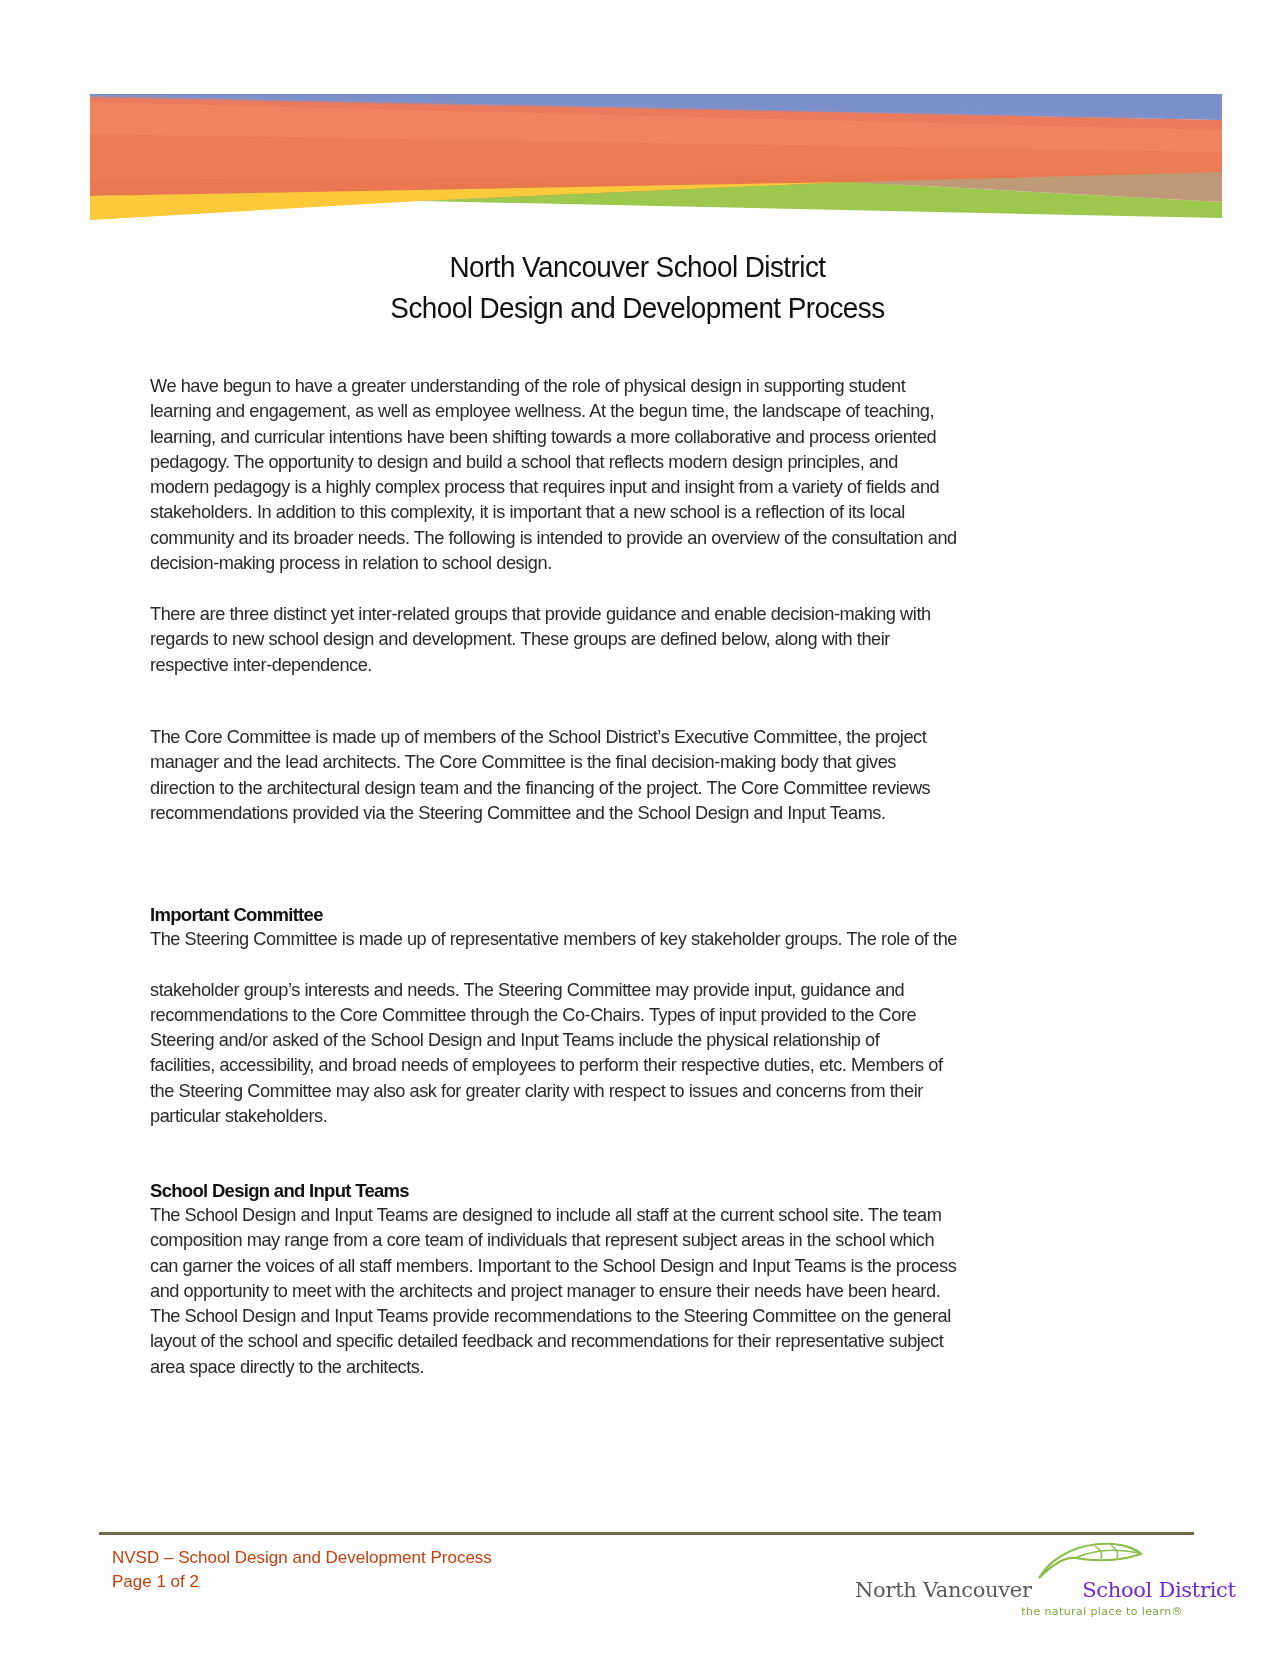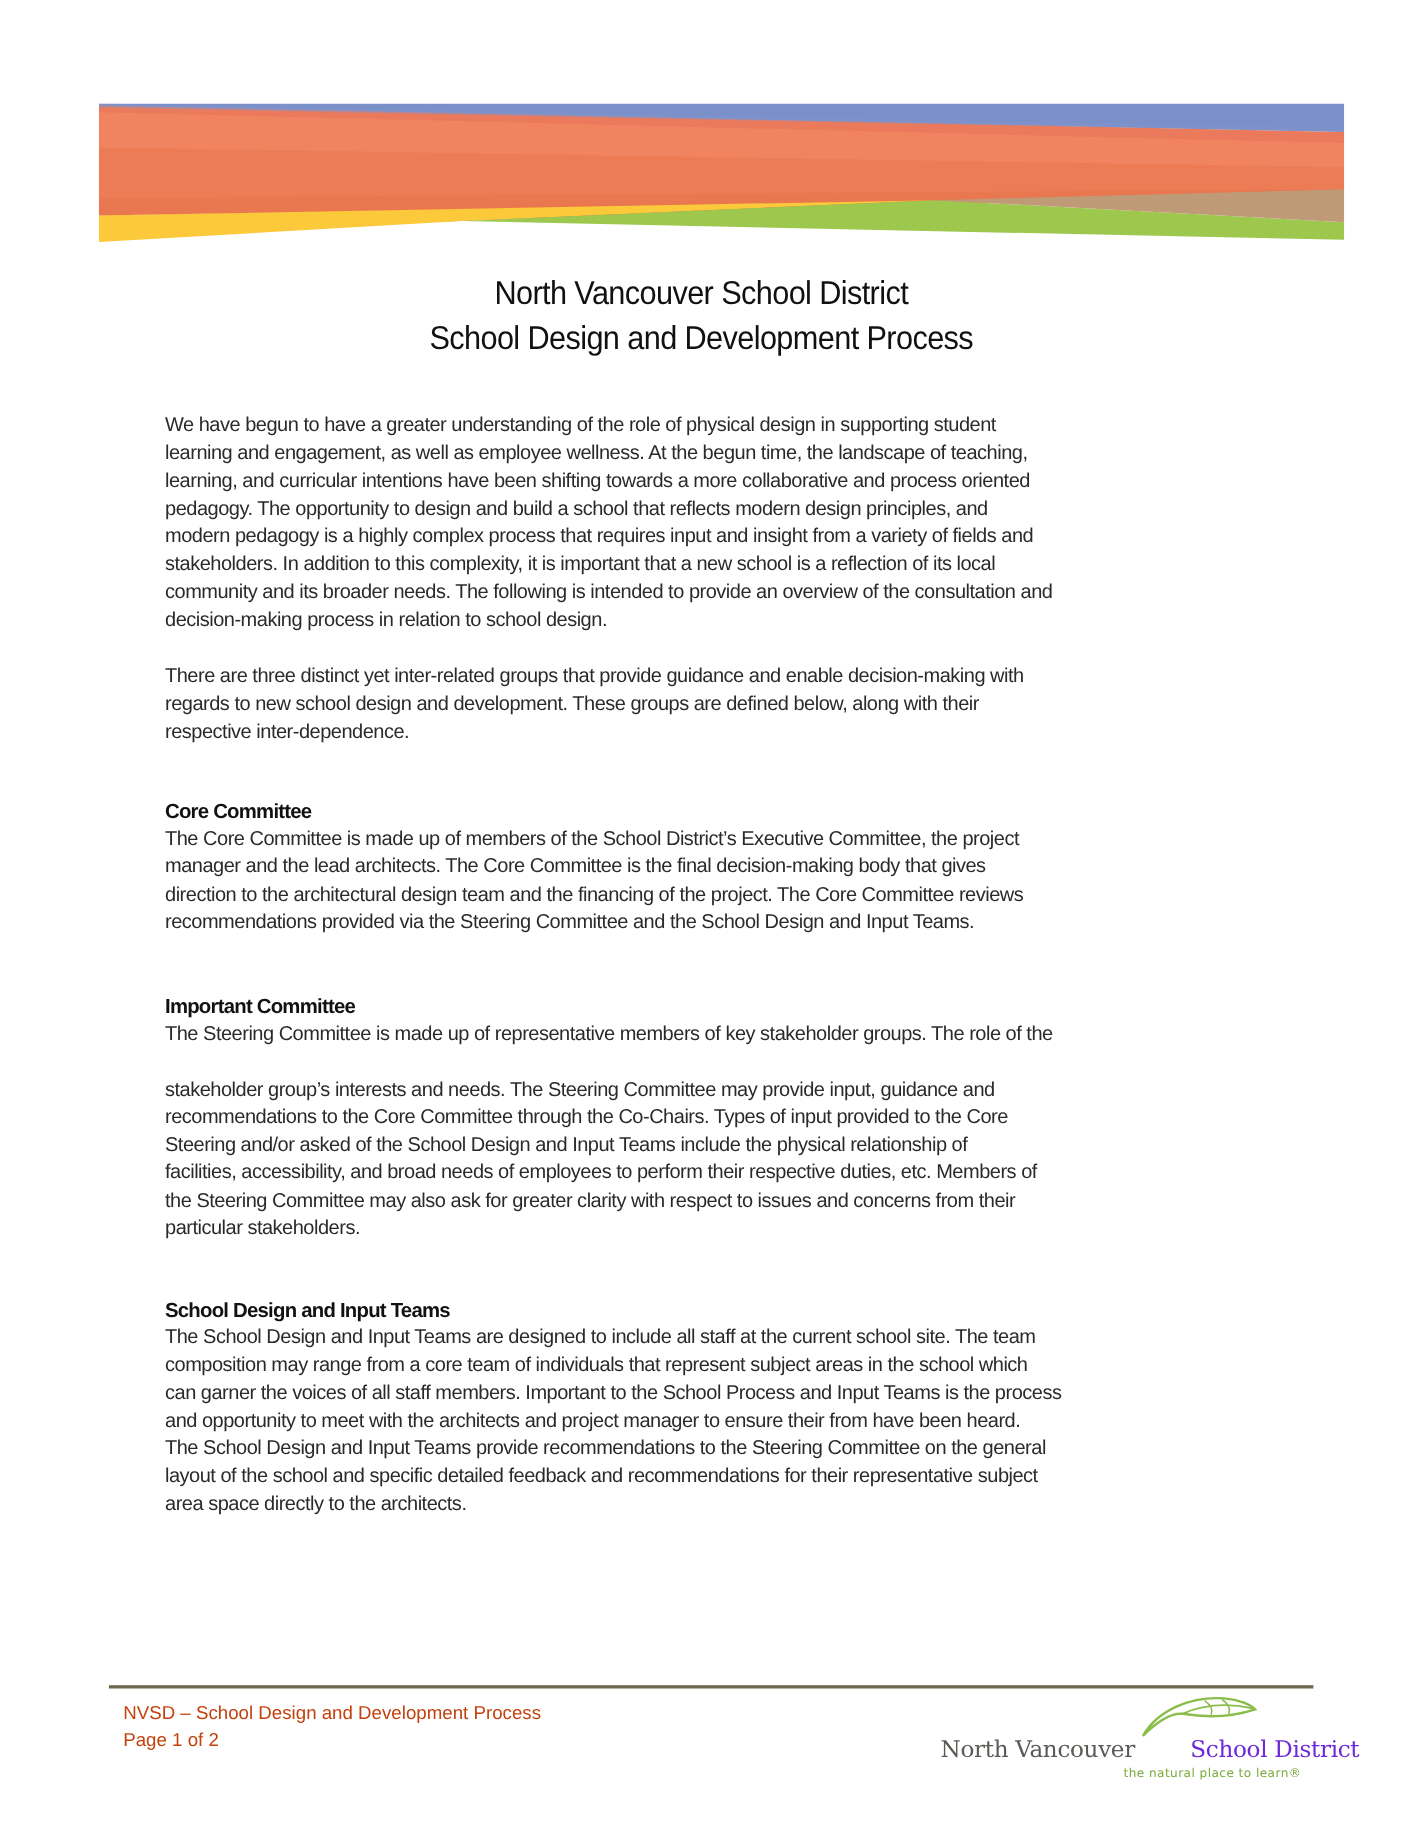--- a/index.html
+++ b/index.html
@@ -60,21 +60,20 @@
     <span>community and its broader needs. The following is intended to provide an overview of the consultation and</span><br>
     <span>decision-making process in relation to school design.</span>
   </p>
   <p class="p2">
     <span>There are three distinct yet inter-related groups that provide guidance and enable decision-making with</span><br>
     <span>regards to new school design and development.  These groups are defined below, along with their</span><br>
     <span>respective inter-dependence.</span>
   </p>
 
   <div class="section sec-core">
-    <h2>Core Committee</h2>
     <p>
       <span>The Core Committee is made up of members of the School District’s Executive Committee, the project</span><br>
       <span>manager and the lead architects.  The Core Committee is the final decision-making body that gives</span><br>
       <span>direction to the architectural design team and the financing of the project. The Core Committee reviews</span><br>
       <span>recommendations provided via the Steering Committee and the School Design and Input Teams.</span>
     </p>
   </div>
 
   <div class="section sec-steer">
     <h2>Important Committee</h2>
@@ -88,22 +87,22 @@
       <span>the Steering Committee may also ask for greater clarity with respect to issues and concerns from their</span><br>
       <span>particular stakeholders.</span>
     </p>
   </div>
 
   <div class="section sec-sdit">
     <h2>School Design and Input Teams</h2>
     <p>
       <span>The School Design and Input Teams are designed to include all staff at the current school site.  The team</span><br>
       <span>composition may range from a core team of individuals that represent subject areas in the school which</span><br>
-      <span>can garner the voices of all staff members.  Important to the School Process and Input Teams is the process</span><br>
-      <span>and opportunity to meet with the architects and project manager to ensure their from have been heard.</span><br>
+      <span>can garner the voices of all staff members.  Important to the School Design and Input Teams is the process</span><br>
+      <span>and opportunity to meet with the architects and project manager to ensure their needs have been heard.</span><br>
       <span>The School Design and Input Teams provide recommendations to the Steering Committee on the general</span><br>
       <span>layout of the school and specific detailed feedback and recommendations for their representative subject</span><br>
       <span>area space directly to the architects.</span>
     </p>
   </div>
 </div>
 
 <div class="footer-rule"></div>
 
 <div class="footer-left">

